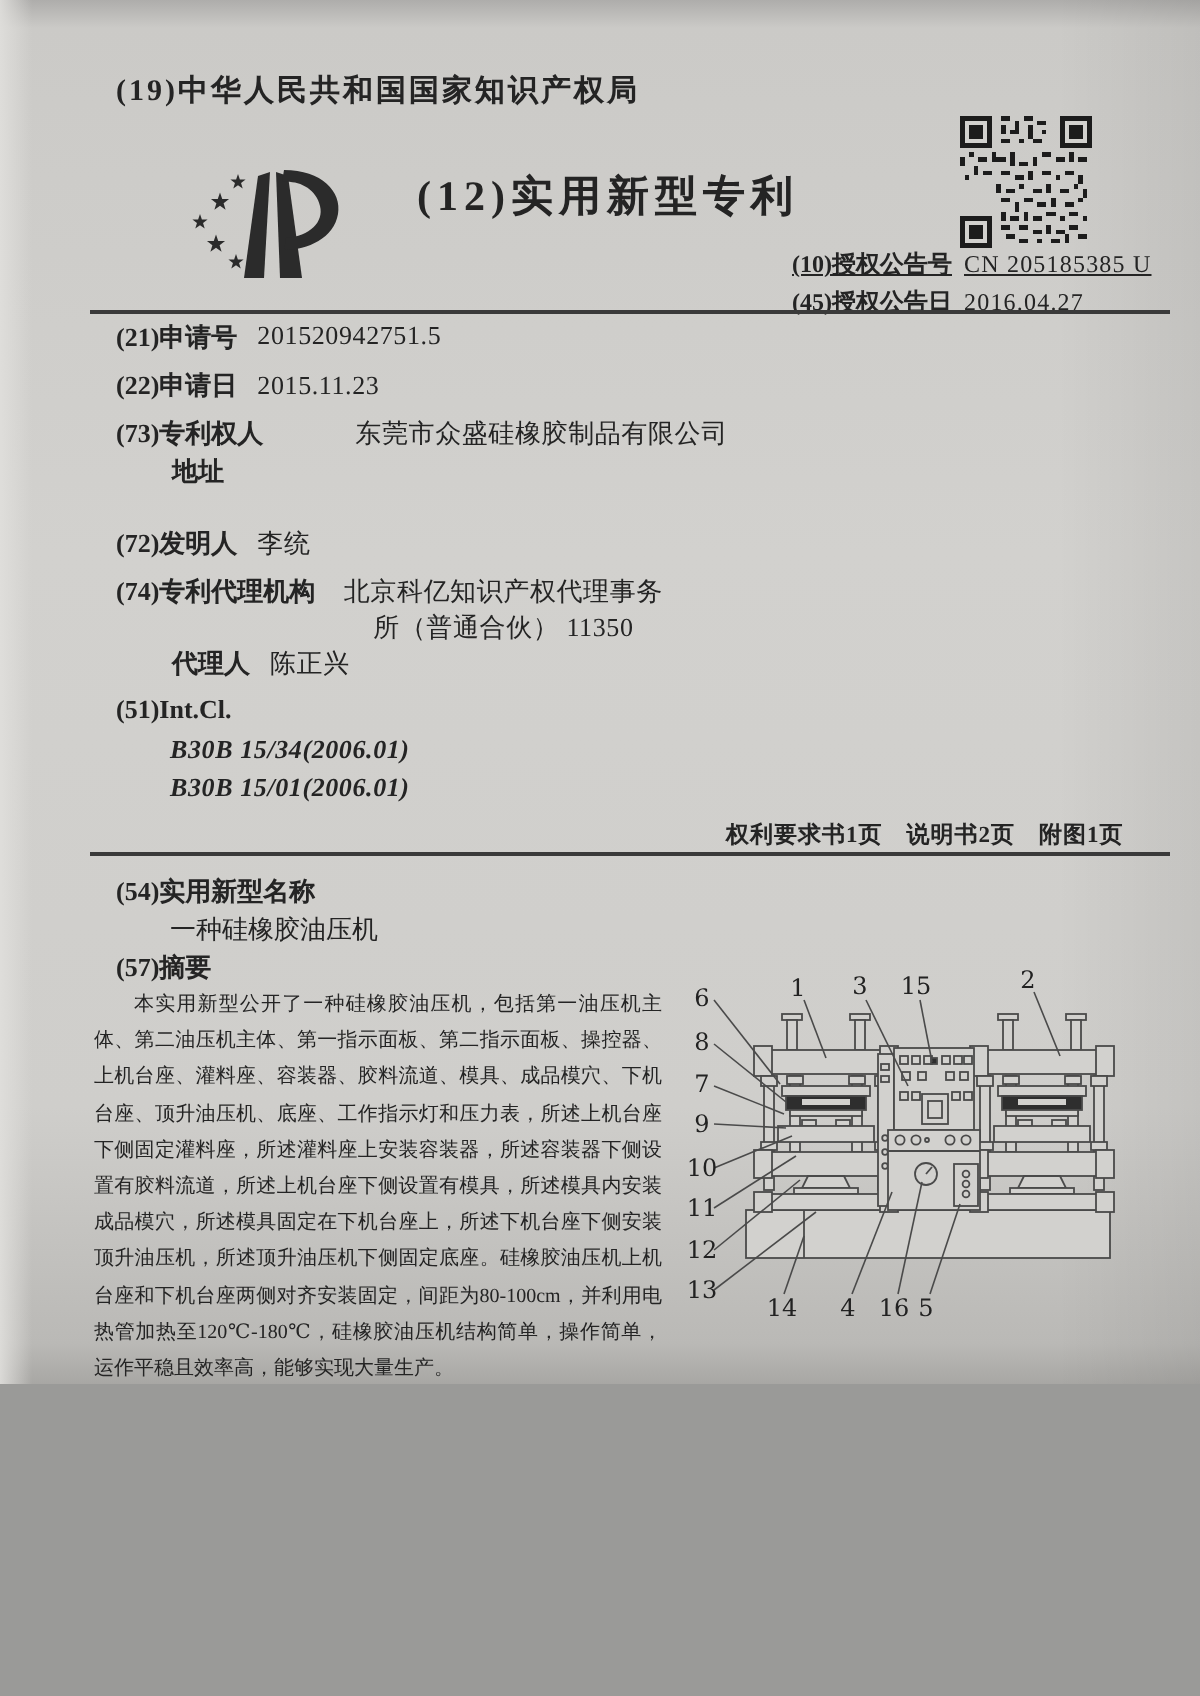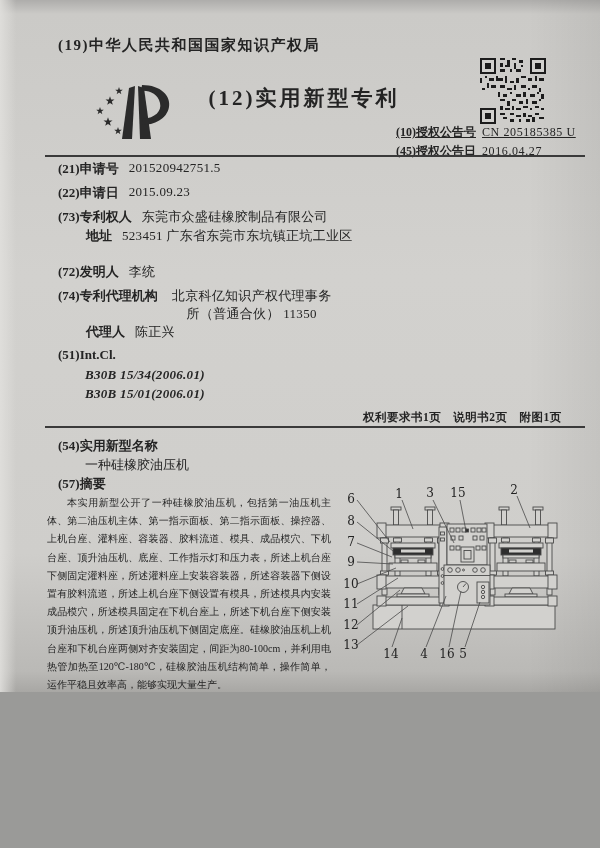--- a/index.html
+++ b/index.html
@@ -81,31 +81,30 @@
   <div class="publine" style="top:143px;">
     <span class="lbl">(45)授权公告日</span><span class="val">2016.04.27</span>
   </div>
 
   <div class="rule" style="left:45px;top:155px;width:540px;"></div>
 
   <div class="row" style="left:58px;top:160px;">
     <span class="lbl">(21)申请号</span>
     <span class="val">201520942751.5</span>
   </div>
-  <div class="row" style="left:58px;top:184px;">
+  <div class="row" style="left:58px;top:184px;align-items:center;">
     <span class="lbl">(22)申请日</span>
-    <span class="val">2015.09.23</span>
-  </div>
-  <div class="row" style="left:58px;top:208px;">
+    <span class="val">2015.11.23</span>
+  </div>
+  <div class="row" style="left:58px;top:208px;gap:36px;">
     <span class="lbl">(73)专利权人</span>
     <span class="val">东莞市众盛硅橡胶制品有限公司</span>
   </div>
   <div class="row" style="left:86px;top:227px;">
     <span class="lbl">地址</span>
-    <span class="val" style="width:232px;">523451 广东省东莞市东坑镇正坑工业区</span>
   </div>
   <div class="row" style="left:58px;top:263px;">
     <span class="lbl">(72)发明人</span>
     <span class="val">李统</span>
   </div>
   <div class="row" style="left:58px;top:287px;text-align:center;">
     <span class="lbl">(74)专利代理机构</span>
     <span class="val" style="width:168px;">北京科亿知识产权代理事务所（普通合伙） 11350</span>
   </div>
   <div class="row" style="left:86px;top:323px;">

